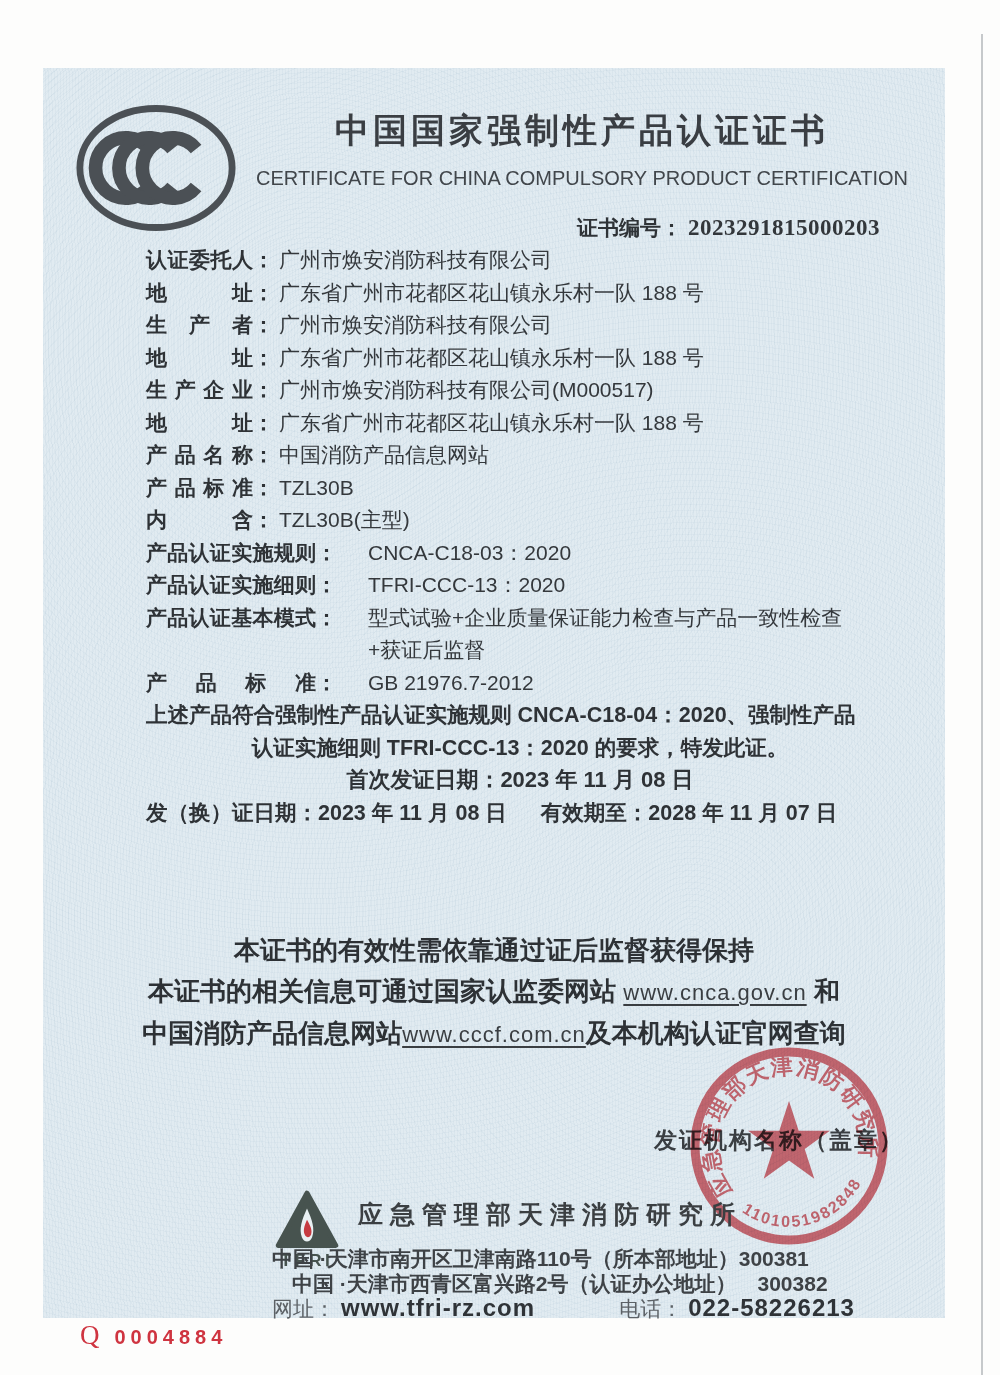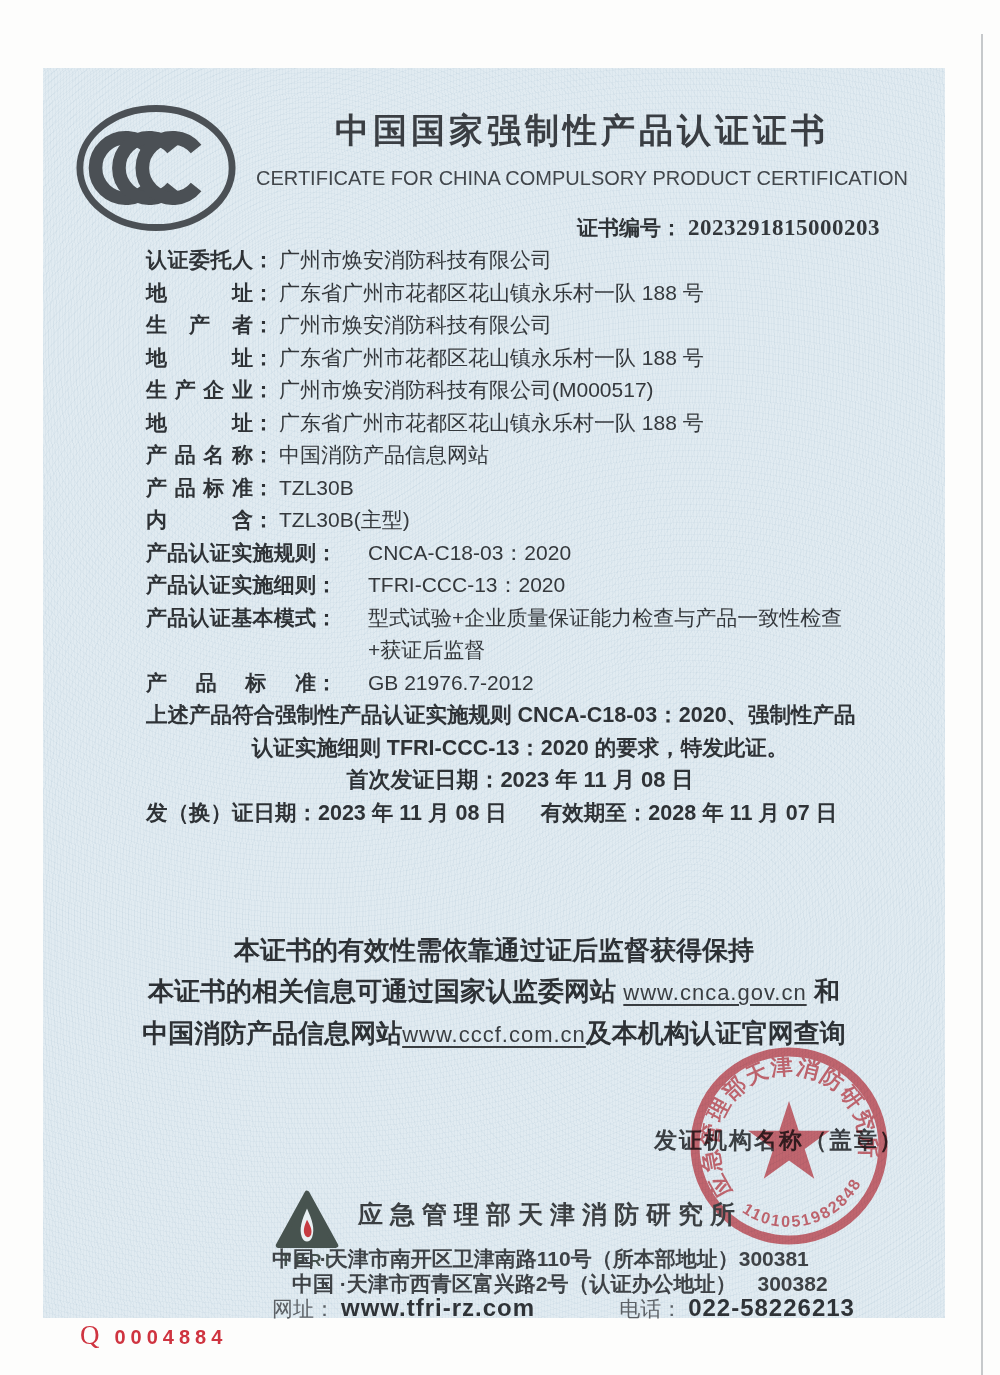--- a/index.html
+++ b/index.html
@@ -150,21 +150,21 @@
       <span class="lbl w2">产品认证基本模式</span>
         <span class="colon">：</span>
         <span class="val">型式试验+企业质量保证能力检查与产品一致性检查+获证后监督</span>
     </div>
     <div class="row wide">
       <span class="lbl w2">产品标准</span>
         <span class="colon">：</span>
         <span class="val">GB 21976.7-2012</span>
     </div>
 
-    <div class="para">上述产品符合强制性产品认证实施规则 CNCA-C18-03：2020、强制性产品</div>
+    <div class="para">上述产品符合强制性产品认证实施规则 CNCA-C18-04：2020、强制性产品</div>
     <div class="para center">认证实施细则 TFRI-CCC-13：2020 的要求，特发此证。</div>
 
     <div class="dates1">首次发证日期：2023 年 11 月 08 日</div>
     <div class="dates2">
       <span>发（换）证日期：2023 年 11 月 08 日</span>
       <span>有效期至：2028 年 11 月 07 日</span>
     </div>
   </div>
 
   <div class="notes">

